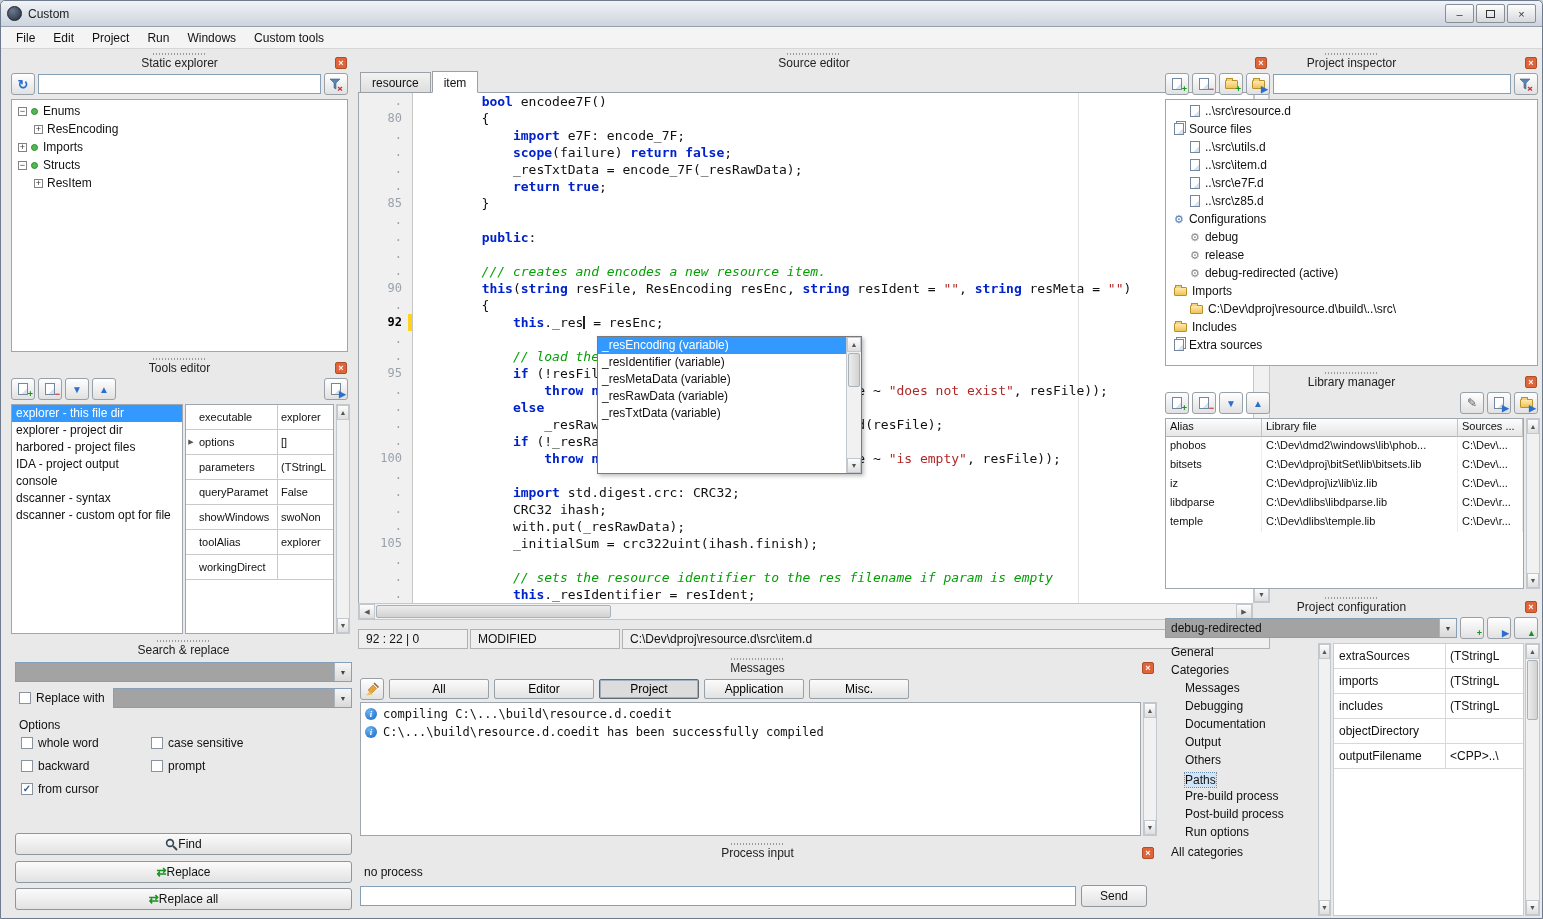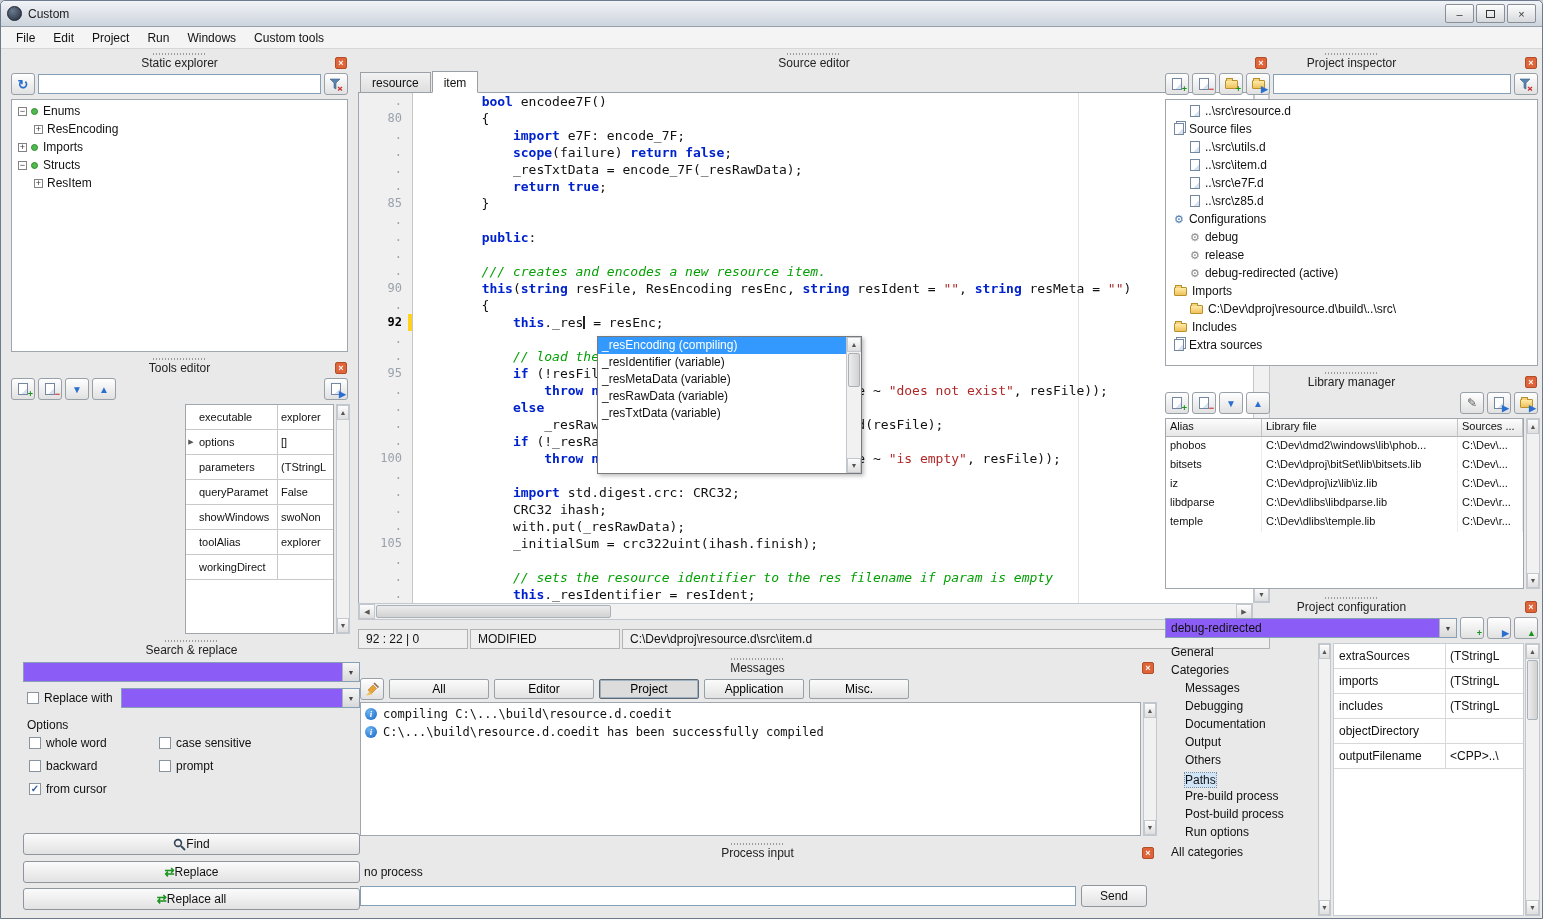--- a/index.html
+++ b/index.html
@@ -30,21 +30,21 @@
   .sunken{background:#fff;border:1px solid #9fa6ad}
   
   .tbar{display:flex;gap:3px;align-items:center;padding:2px}
   .tbtn{width:24px;height:22px;flex:none;display:flex;align-items:center;justify-content:center;position:relative;
     background:linear-gradient(#ffffff,#e1e1e1);border:1px solid #98a0a8;border-radius:3px;font-size:12px}
   .badge{position:absolute;right:1px;bottom:0;font-size:9px;font-weight:bold;line-height:9px}
   .badge.g{color:#18941b}.badge.r{color:#cc2222}.badge.b{color:#2a6fd0}
   .glyph-blue{color:#2a6fd0;font-weight:bold;font-size:13px}
   .glyph-arrow{color:#2a6fd0;font-size:10px}
   .inpt{height:20px;border:1px solid #86a0b8;background:#fff;padding:0 4px;font:12px "Liberation Sans",sans-serif;flex:1;min-width:0}
-  .combo{position:relative;background:#8b5cf6;border:1px solid #86a0b8;height:20px}
+  .combo{position:relative;background:#a3a3a3;border:1px solid #86a0b8;height:20px}
   .combo .val{display:block;line-height:18px;padding:0 5px;white-space:nowrap;overflow:hidden}
   .combo .drop{position:absolute;right:0;top:0;bottom:0;width:17px;display:flex;align-items:center;justify-content:center;
     background:linear-gradient(#f6f6f6,#d9d9d9);border-left:1px solid #aab4be;font-size:7px;color:#444}
   .btn{height:22px;display:flex;align-items:center;justify-content:center;gap:0;
     background:linear-gradient(#fbfbfb,#e2e2e2);border:1px solid #8e969e;border-radius:3px;font-size:12px}
   
   .tree-row{display:flex;align-items:center;white-space:nowrap;font-size:12px}
   .exp{width:9px;height:9px;flex:none;border:1px solid #828282;background:#fff;font-size:9px;line-height:7px;text-align:center;margin-right:4px;color:#333}
   .ic-dot{width:7px;height:7px;flex:none;border-radius:50%;background:#52b852;border:1px solid #2c8c2c;margin-right:5px}
   .ic-file{width:10px;height:12px;flex:none;background:linear-gradient(135deg,#ffffff 70%,#d7e2ee 70%);border:1px solid #7388a0;margin-right:5px}
@@ -211,20 +211,29 @@
         </span>
       <span class="tbtn">
           <span class="glyph-arrow">▲</span>
         </span>
       <span style="flex:1"></span>
       <span class="tbtn">
           <span class="ic-file" style="margin:0"></span>
           <span class="badge b">▶</span>
         </span>
     </div>
+    <div class="sunken" style="position:absolute;left:2px;top:48px;width:172px;bottom:2px;overflow:hidden">
+        <div class="list-item sel">explorer - this file dir</div>
+        <div class="list-item">explorer - project dir</div>
+        <div class="list-item">harbored - project files</div>
+        <div class="list-item">IDA - project output</div>
+        <div class="list-item">console</div>
+        <div class="list-item">dscanner - syntax</div>
+        <div class="list-item">dscanner - custom opt for file</div>
+      </div>
     <div class="sunken" style="position:absolute;left:176px;top:48px;right:16px;bottom:2px;overflow:hidden">
         <div class="prop-row">
           <div class="prop-marker"></div>
           <div class="prop-name">executable</div>
           <div class="prop-value">explorer</div>
         </div>
         <div class="prop-row">
           <div class="prop-marker">▶</div>
           <div class="prop-name">options</div>
           <div class="prop-value">[]</div>
@@ -254,21 +263,21 @@
           <div class="prop-name">workingDirect</div>
           <div class="prop-value"></div>
         </div>
       </div>
     <div class="vscroll" style="right:0;top:48px;bottom:2px;width:14px">
       <div class="sb-btn top">▲</div>
       <div class="sb-btn bot">▼</div>
     </div>
   </div>
 
-  <div class="panel" style="left:20px;top:637px;width:341px;height:280px">
+  <div class="panel" style="left:12px;top:637px;width:341px;height:280px">
     <div class="phead">
       <span class="grip"></span>
       <span class="ptitle">Search &amp; replace</span>
     </div>
     <div class="combo" style="position:absolute;left:2px;right:2px;top:24px">
       <span class="val"></span>
       <span class="drop">▼</span>
     </div>
     <label class="chk" style="position:absolute;left:6px;top:53px">
       <span class="box"></span>
@@ -494,21 +503,21 @@
       <div class="sb-btn lft">◀</div>
       <div class="sb-thumb" style="left:17px;width:235px"></div>
       <div class="sb-btn rgt">▶</div>
     </div>
     <div class="statcell" style="left:0;width:110px;top:578px">92 : 22 | 0</div>
     <div class="statcell" style="left:112px;width:150px;top:578px">MODIFIED</div>
     <div class="statcell" style="left:264px;right:0;top:578px">C:\Dev\dproj\resource.d\src\item.d</div>
 
     <div class="popup" style="left:239px;top:285px;width:265px;height:138px">
       <div style="position:absolute;left:0;top:0;right:15px;bottom:0;overflow:hidden">
-          <div class="comp-item sel">_resEncoding (compiling)</div>
+          <div class="comp-item sel">_resEncoding (variable)</div>
           <div class="comp-item">_resIdentifier (variable)</div>
           <div class="comp-item">_resMetaData (variable)</div>
           <div class="comp-item">_resRawData (variable)</div>
           <div class="comp-item">_resTxtData (variable)</div>
         </div>
       <div class="vscroll" style="right:0;top:0;bottom:0;width:15px;border:none;border-left:1px solid #c2c8ce">
         <div class="sb-btn top">▲</div>
         <div class="sb-thumb" style="top:16px;height:34px"></div>
         <div class="sb-btn bot">▼</div>
       </div>

